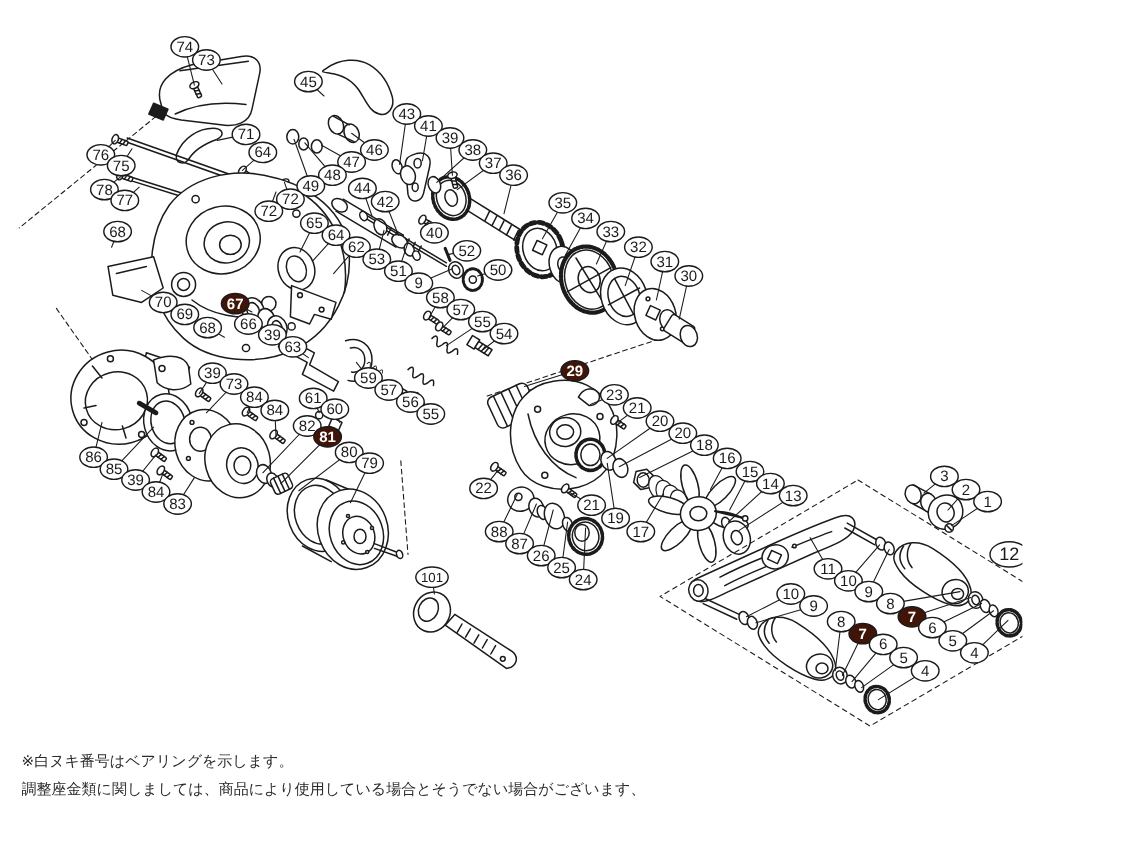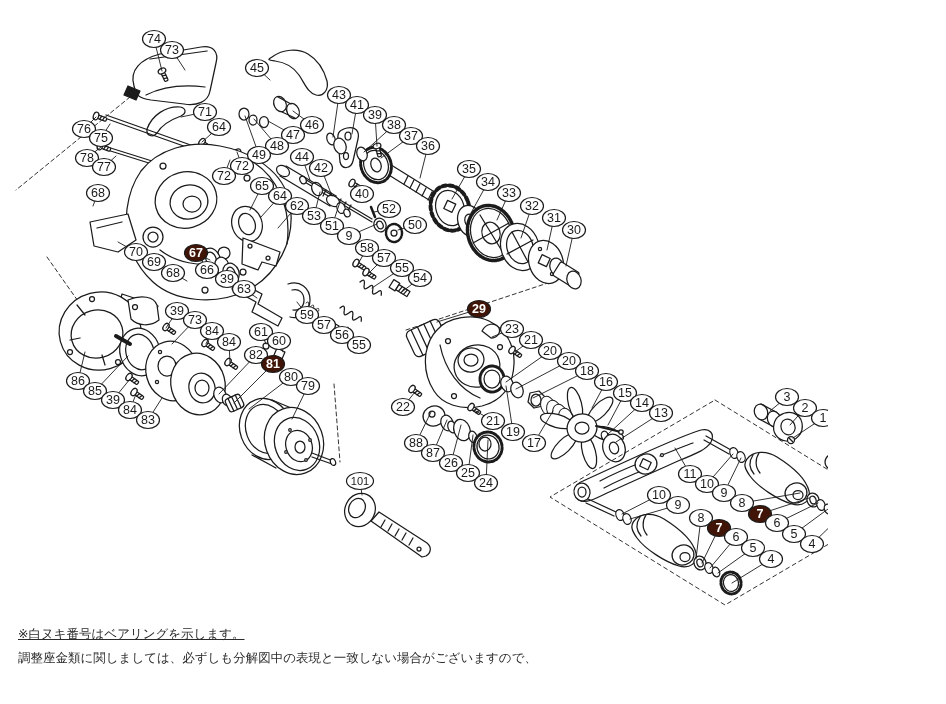--- a/index.html
+++ b/index.html
@@ -1,20 +1,20 @@
 <!DOCTYPE html>
 <html><head>
 <meta charset="utf-8">
 <style>
   html,body{margin:0;padding:0;background:#fff;}
   #stage{position:relative;width:828px;height:704px;background:#fff;overflow:hidden;
-         font-family:"Liberation Sans","DejaVu Sans",sans-serif;}
+         font-family:"Liberation Sans","DejaVu Sans",sans-serif;padding-left:24px;}
   #diagram-svg{position:absolute;left:0;top:0;}
   .notes{position:absolute;left:18px;color:#2b2b2b;font-size:12.5px;line-height:15.5px;}
-  #note-1{top:627px;text-decoration:underline;}
+  #note-1{top:627px;}
   #note-2{top:651px;width:560px;}
   svg text{font-family:"Liberation Sans","DejaVu Sans",sans-serif;}
 </style>
 </head>
 <body>
 
 <div id="stage">
   <svg id="diagram-svg" width="946" height="704" viewBox="0 0 946 704">
     <defs>
       <g id="d-screw">
@@ -883,15 +883,15 @@
           <g>
             <ellipse cx="771" cy="559" rx="11.5" ry="8.5" fill="#ffffff" stroke="#1b1b1b" stroke-width="1.2"></ellipse>
             <text x="771" y="563.2" text-anchor="middle" font-size="12.5" fill="#1a1a1a" stroke="none">4</text>
           </g>
         </g>
     </g>
   </svg>
 
   <div class="notes" id="note-1">※白ヌキ番号はベアリングを示します。</div>
   <div class="notes" id="note-2">
-    <div>調整座金類に関しましては、必ずしも分解図中の表現と一致しない場合がございますので、</div>
+    <div>調整座金類に関しましては、商品により使用している場合とそうでない場合がございます、</div>
   </div>
 </div>
 
 </body></html>

